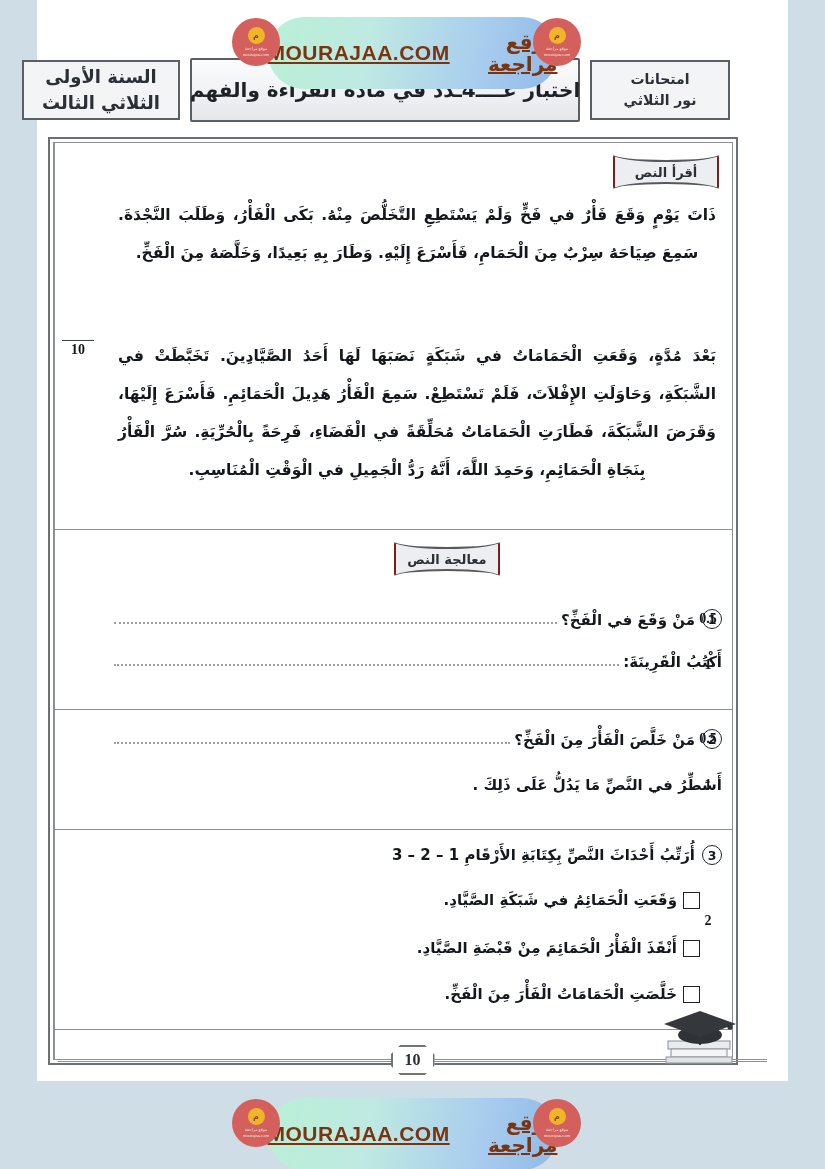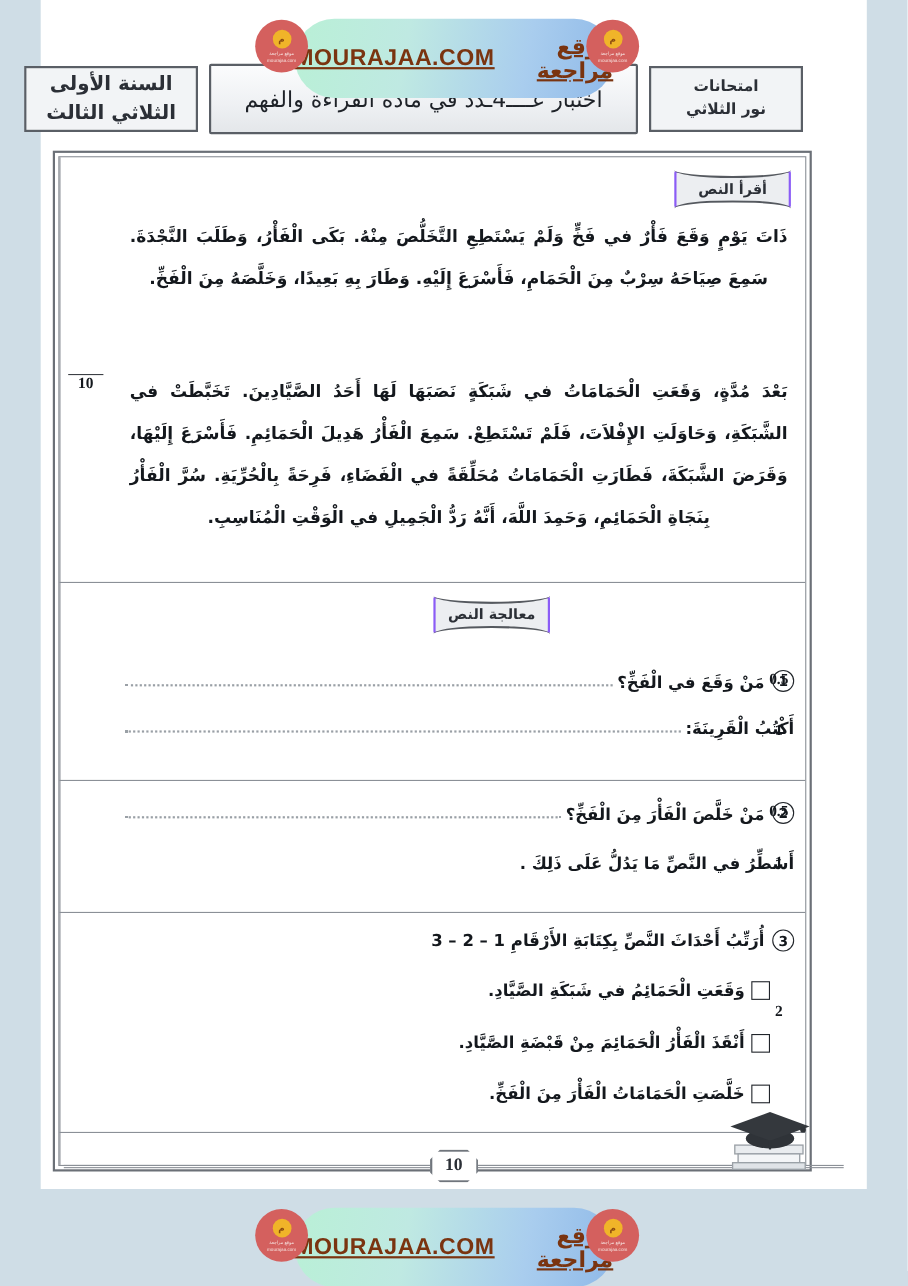--- a/index.html
+++ b/index.html
@@ -127,21 +127,21 @@
     line-height: 1.45;
   }
   .hdr-center {
     left: 168px; top: 2px;
     width: 390px; height: 64px;
     border-radius: 2px;
     background: linear-gradient(180deg,#fbfcfd 0%, #eef0f3 60%, #e4e7ea 100%);
   }
   .hdr-center .hdr-title {
     font-size: 20px;
-    font-weight: normal;
+    font-weight: bold;
     color: #1e2228;
     white-space: nowrap;
   }
   .hdr-right {
     left: 568px; top: 4px;
     width: 140px; height: 60px;
     font-size: 14px;
     line-height: 1.5;
   }
 
@@ -182,21 +182,21 @@
     height: 0;
     border-top: 1px solid #8b9097;
   }
 
   
   .ribbon {
     position: absolute;
     width: 106px;
     height: 34px;
     background: #eceef1;
-    border: 2px solid #8b5cf6;
+    border: 2px solid #7f1d1d;
     display: flex;
     align-items: center;
     justify-content: center;
     font-size: 13px;
     font-weight: bold;
     color: #2b2f36;
     border-radius: 2px;
   }
   .ribbon::before, .ribbon::after {
     content: "";

